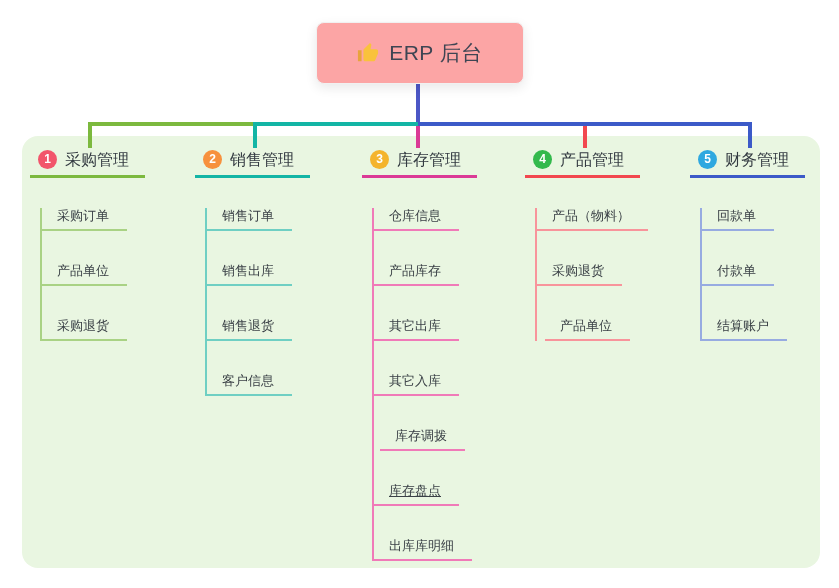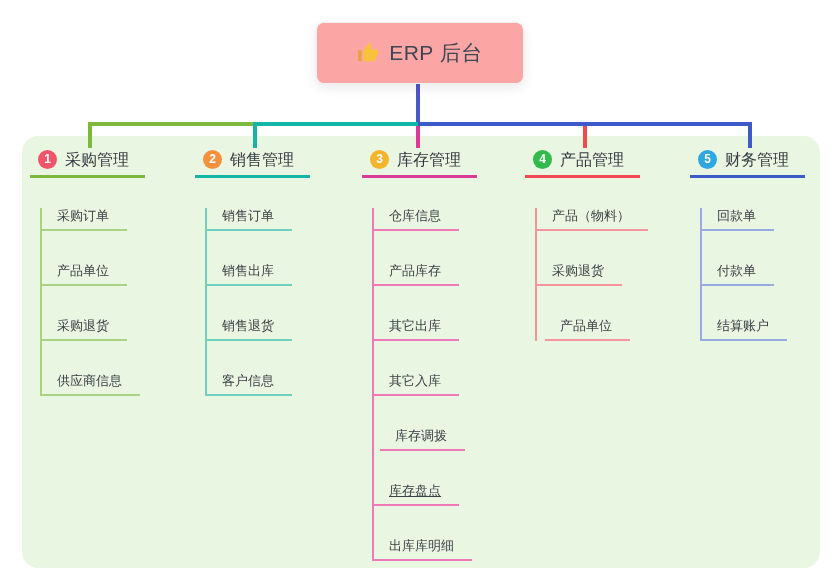--- a/index.html
+++ b/index.html
@@ -73,21 +73,20 @@
   <div>
       <div class="branch" style="left: 30px;">
         <div class="branch-header" style="border-bottom-color: rgb(124, 185, 62);">
           <span class="badge" style="background: rgb(242, 85, 107);">1</span>
           <span class="branch-label">采购管理</span>
         </div>
         <div class="children" style="border-left-color: rgb(169, 210, 132);">
           <div class="child" style="border-bottom-color: rgb(169, 210, 132);">采购订单</div>
           <div class="child" style="border-bottom-color: rgb(169, 210, 132);">产品单位</div>
           <div class="child" style="border-bottom-color: rgb(169, 210, 132);">采购退货</div>
-          <div class="child" style="border-bottom-color: rgb(169, 210, 132);">供应商信息</div>
         </div>
       </div>
       <div class="branch" style="left: 195px;">
         <div class="branch-header" style="border-bottom-color: rgb(19, 181, 165);">
           <span class="badge" style="background: rgb(247, 145, 61);">2</span>
           <span class="branch-label">销售管理</span>
         </div>
         <div class="children" style="border-left-color: rgb(111, 207, 195);">
           <div class="child" style="border-bottom-color: rgb(111, 207, 195);">销售订单</div>
           <div class="child" style="border-bottom-color: rgb(111, 207, 195);">销售出库</div>

